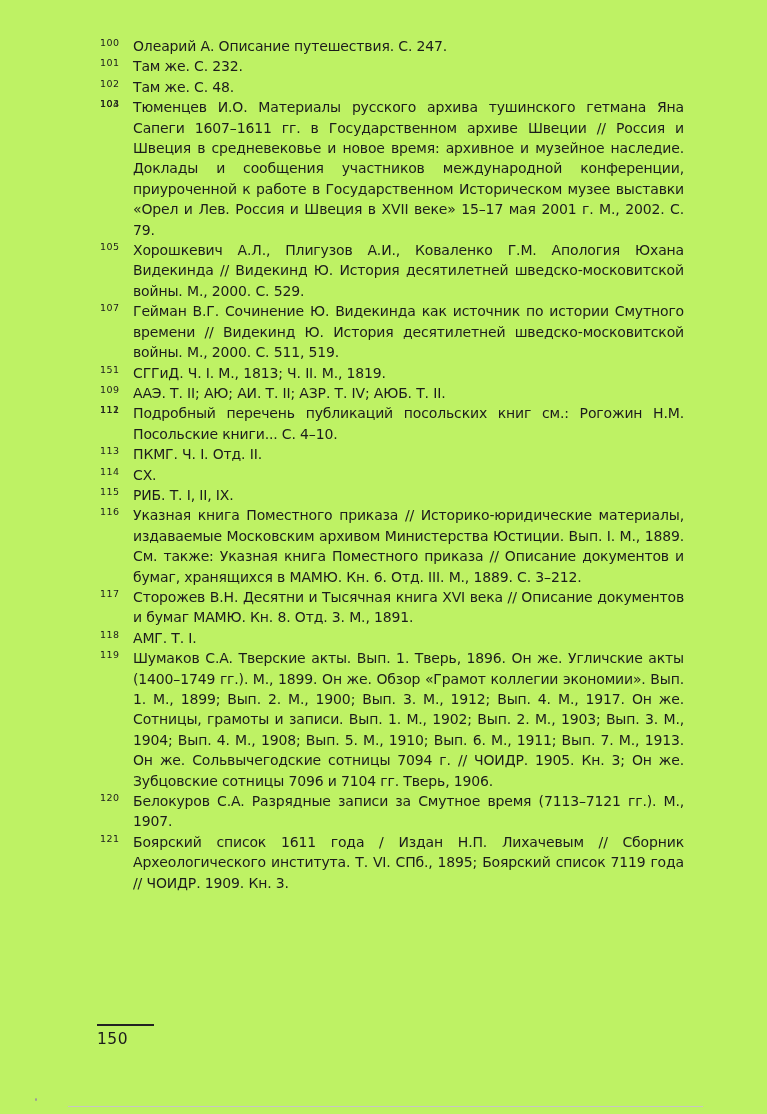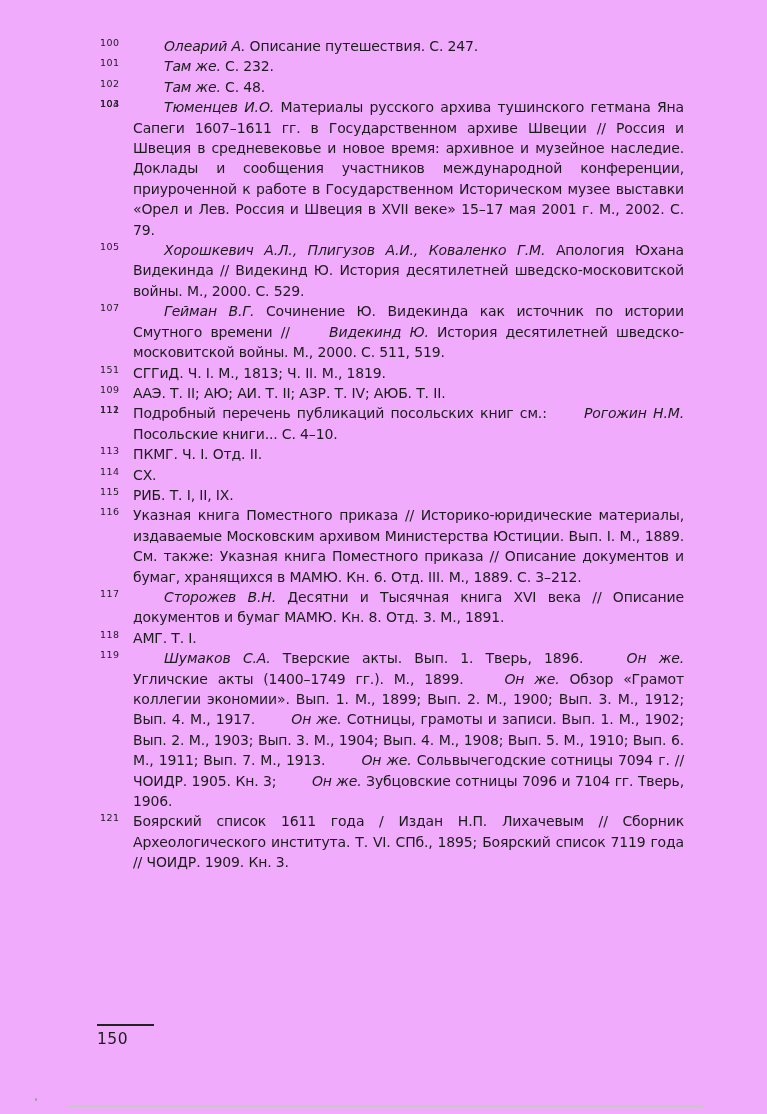--- a/index.html
+++ b/index.html
@@ -5,21 +5,21 @@
 <style>
   html, body {
     margin: 0;
     padding: 0;
     background: #e8e8e8;
   }
   .page {
     position: relative;
     width: 767px;
     height: 1114px;
-    background: #f0abfc;
+    background: #bef264;
     overflow: hidden;
     font-family: "DejaVu Sans", "Liberation Sans", sans-serif;
     color: #1c1c1c;
   }
   .notes {
     position: absolute;
     top: 36px;
     left: 100px;
     width: 584px;
     font-size: 14px;
@@ -33,22 +33,20 @@
   }
   .note-num {
     position: absolute;
     left: 0;
     top: 2px;
     font-size: 9.5px;
     letter-spacing: 0.4px;
     line-height: 1;
   }
   .note-body .it {
-    font-style: italic;
-    margin-left: 31px;
   }
   .footer {
     position: absolute;
     left: 97px;
     top: 1024px;
   }
   .footer-rule {
     width: 57px;
     height: 0;
     border-top: 2px solid #222;
@@ -165,20 +163,24 @@
   <div class="note">
     <span class="note-num">118</span>
     <span class="note-body"><span>АМГ. Т. I.</span></span>
   </div>
 
   <div class="note">
     <span class="note-num">119</span>
     <span class="note-body"><span class="it">Шумаков С.А.</span><span> Тверские акты. Вып. 1. Тверь, 1896. </span><span class="it">Он же.</span><span> Угличские акты (1400–1749 гг.). М., 1899. </span><span class="it">Он же.</span><span> Обзор «Грамот коллегии экономии». Вып. 1. М., 1899; Вып. 2. М., 1900; Вып. 3. М., 1912; Вып. 4. М., 1917. </span><span class="it">Он же.</span><span> Сотницы, грамоты и записи. Вып. 1. М., 1902; Вып. 2. М., 1903; Вып. 3. М., 1904; Вып. 4. М., 1908; Вып. 5. М., 1910; Вып. 6. М., 1911; Вып. 7. М., 1913. </span><span class="it">Он же.</span><span> Сольвычегодские сотницы 7094 г. // ЧОИДР. 1905. Кн. 3; </span><span class="it">Он же.</span><span> Зубцовские сотницы 7096 и 7104 гг. Тверь, 1906.</span></span>
   </div>
 
+  <div class="note">
+    <span class="note-num">120</span>
+    <span class="note-body"><span class="it">Белокуров С.А.</span><span> Разрядные записи за Смутное время (7113–7121 гг.). М., 1907.</span></span>
+  </div>
 
   <div class="note">
     <span class="note-num">121</span>
     <span class="note-body"><span>Боярский список 1611 года / Издан Н.П. Лихачевым // Сборник Археологического института. Т. VI. СПб., 1895; Боярский список 7119 года // ЧОИДР. 1909. Кн. 3.</span></span>
   </div>
 </main>
 
   <footer class="footer">
     <div class="footer-rule"></div>
     <div class="page-number">150</div>

